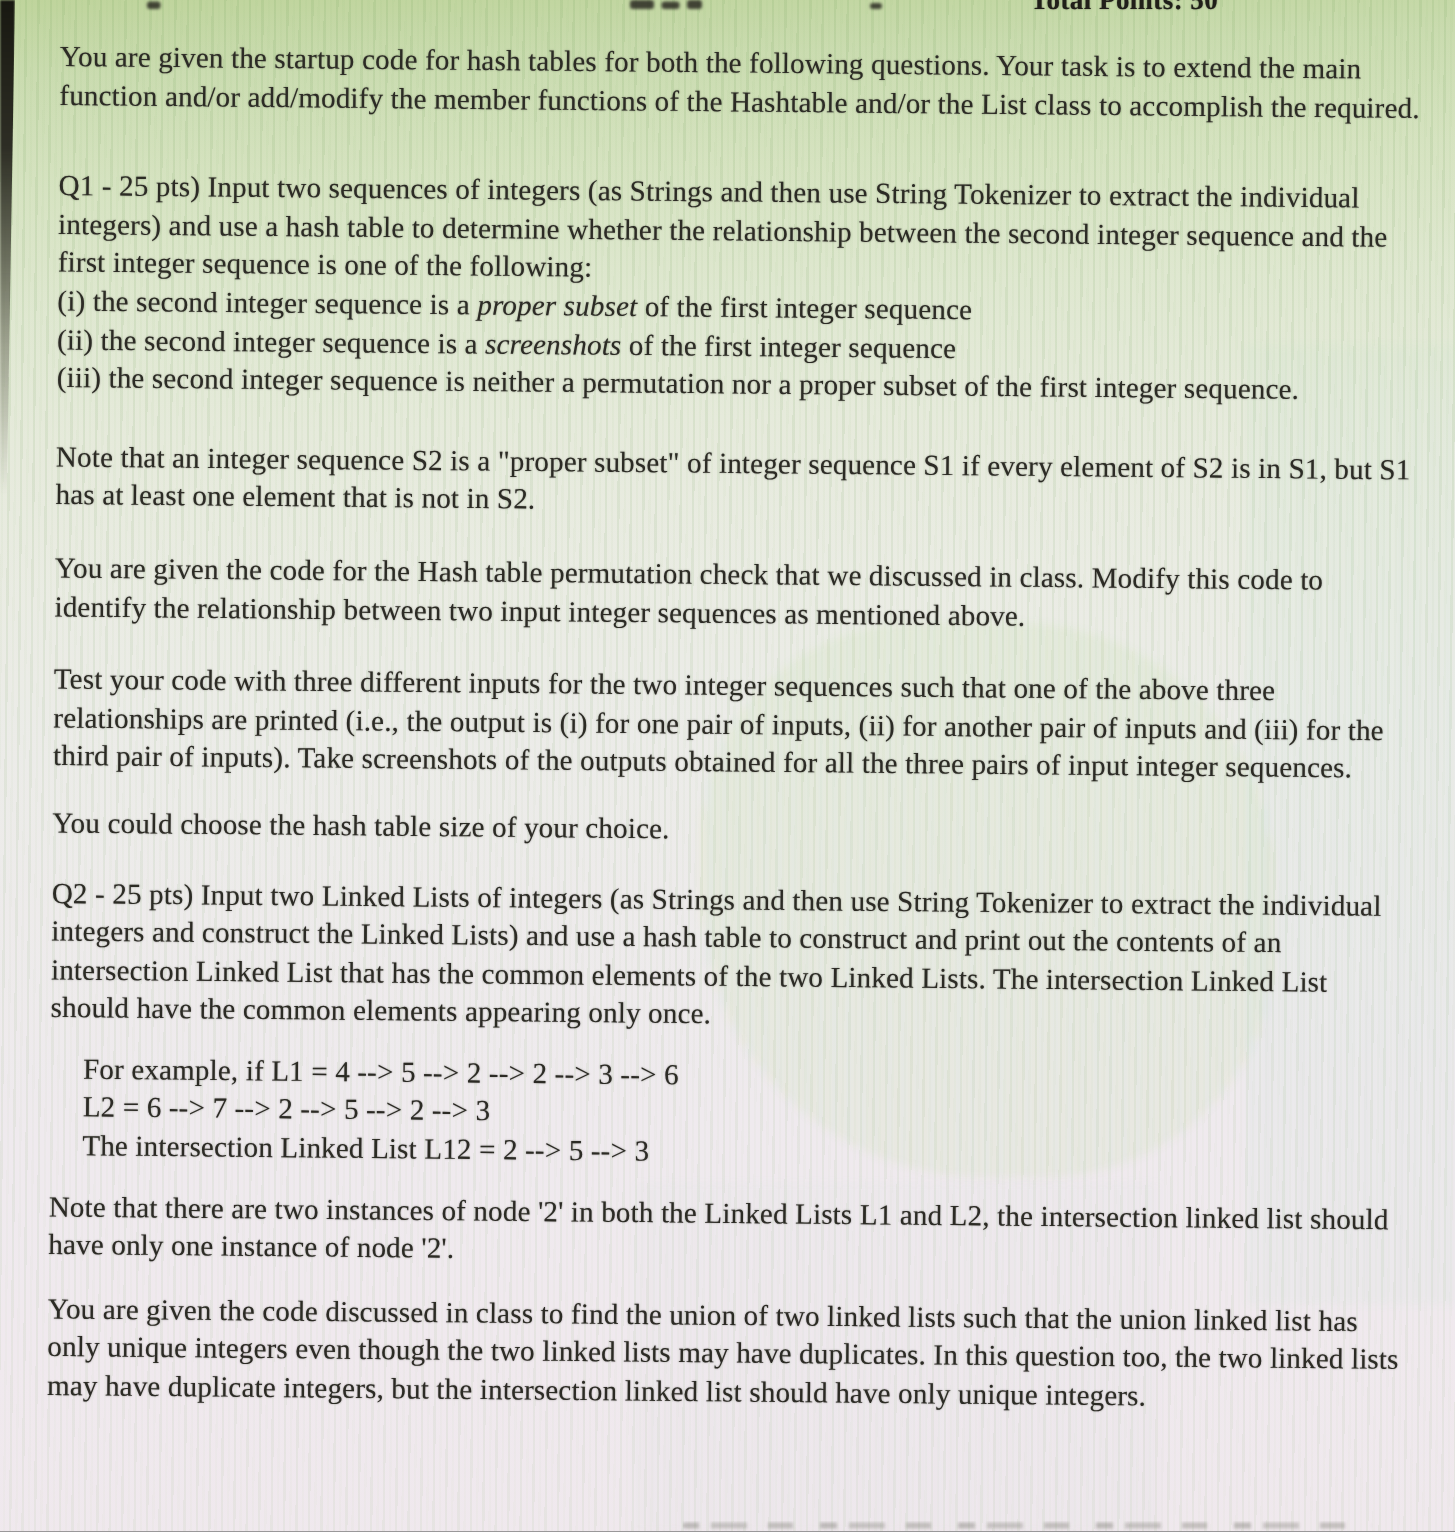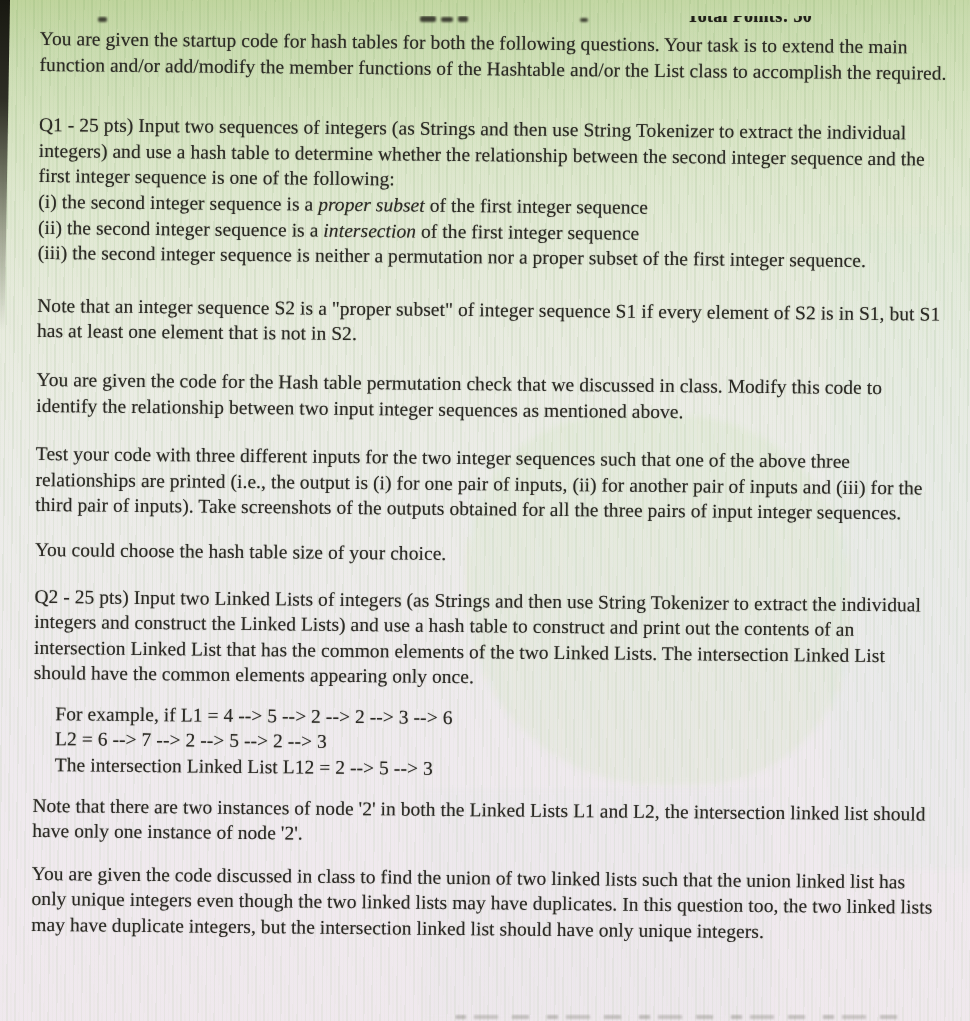--- a/index.html
+++ b/index.html
@@ -43,21 +43,21 @@
       rgba(152,206,178,.18) 0 2px, rgba(255,255,255,0) 2px 5.4px,
       rgba(226,198,228,.12) 5.4px 7.4px, rgba(255,255,255,0) 7.4px 10px);
   }
   .dark-edge{
     position:absolute;left:0;top:0;width:10px;height:330px;pointer-events:none;
     background:linear-gradient(180deg,#181811 0%,#2e2e25 30%,rgba(80,80,64,.45) 70%,rgba(80,80,64,0) 100%);
     clip-path:polygon(0 0,100% 0,45% 100%,0 100%);
     filter:blur(.6px);
   }
   
-  .top-clip{position:absolute;left:0;top:16px;width:840px;height:11px;overflow:hidden;}
+  .top-clip{position:absolute;left:0;top:0;width:840px;height:11px;overflow:hidden;}
   .total-points{
     position:absolute;left:687px;top:-10px;white-space:nowrap;
     font-weight:bold;font-size:18px;letter-spacing:.3px;color:#201f19;
     text-shadow:0 0 1px rgba(32,31,25,.7);
   }
   .smudge{position:absolute;background:#2b2a22;filter:blur(1px);border-radius:2px;opacity:.85;}
   
   .content{
     position:absolute;left:40px;top:24px;width:908px;
     transform:rotate(.55deg);transform-origin:0 0;
@@ -108,21 +108,21 @@
     <span class="smudge" style="left:580px;top:2px;width:8px;height:4px;"></span>
     <span class="total-points">Total Points: 50</span>
   </div>
 
   <div class="content">
 
     <p class="mt-intro">You are given the startup code for hash tables for both the following questions. Your task is to extend the main function and/or add/modify the member functions of the Hashtable and/or the List class to accomplish the required.</p>
 
     <p class="mt-q1">Q1 - 25 pts) Input two sequences of integers (as Strings and then use String Tokenizer to extract the individual integers) and use a hash table to determine whether the relationship between the second integer sequence and the first integer sequence is one of the following:</p>
     <div class="line"><span>(i) the second integer sequence is a </span><em>proper subset</em><span> of the first integer sequence</span></div>
-    <div class="line"><span>(ii) the second integer sequence is a </span><em>intersection</em><span> of the first integer sequence</span></div>
+    <div class="line"><span>(ii) the second integer sequence is a </span><em>screenshots</em><span> of the first integer sequence</span></div>
     <div class="line">(iii) the second integer sequence is neither a permutation nor a proper subset of the first integer sequence.</div>
 
     <p class="mt-note1">Note that an integer sequence S2 is a "proper subset" of integer sequence S1 if every element of S2 is in S1, but S1 has at least one element that is not in S2.</p>
 
     <p class="mt-given">You are given the code for the Hash table permutation check that we discussed in class. Modify this code to identify the relationship between two input integer sequences as mentioned above.</p>
 
     <p class="mt-test">Test your code with three different inputs for the two integer sequences such that one of the above three relationships are printed (i.e., the output is (i) for one pair of inputs, (ii) for another pair of inputs and (iii) for the third pair of inputs). Take screenshots of the outputs obtained for all the three pairs of input integer sequences.</p>
 
     <p class="mt-size">You could choose the hash table size of your choice.</p>
 

